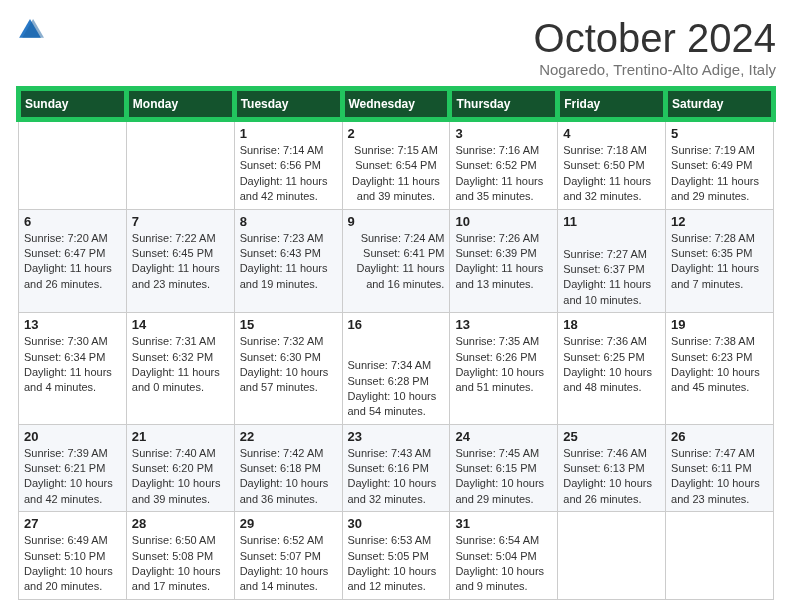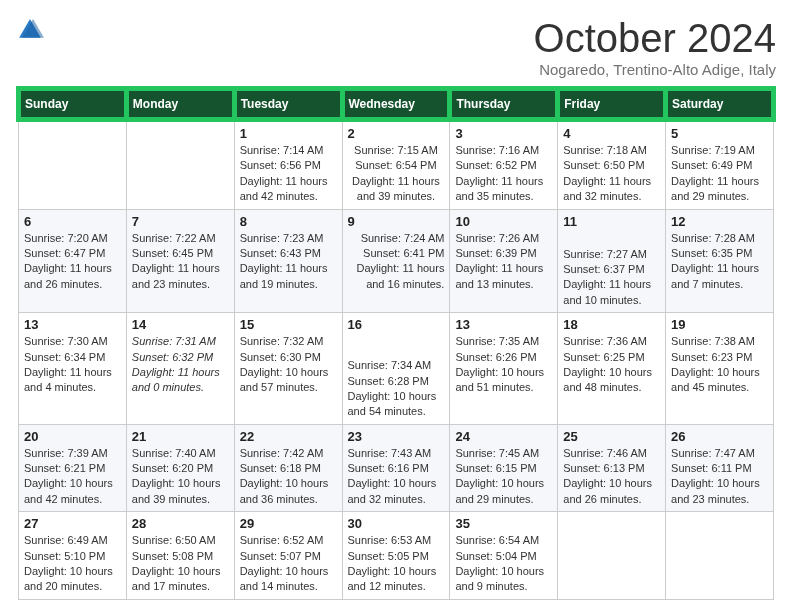--- a/index.html
+++ b/index.html
@@ -193,21 +193,21 @@
       </tr>
       <tr>
         <td>
           <span class="day-number">13</span>
           <div class="day-info" style="white-space: pre-line;">Sunrise: 7:30 AM
 Sunset: 6:34 PM
 Daylight: 11 hours and 4 minutes.</div>
         </td>
         <td>
           <span class="day-number">14</span>
-          <div class="day-info" style="white-space: pre-line; font-style: italic;">Sunrise: 7:31 AM
+          <div class="day-info" style="white-space: pre-line;">Sunrise: 7:31 AM
 Sunset: 6:32 PM
 Daylight: 11 hours and 0 minutes.</div>
         </td>
         <td>
           <span class="day-number">15</span>
           <div class="day-info" style="white-space: pre-line;">Sunrise: 7:32 AM
 Sunset: 6:30 PM
 Daylight: 10 hours and 57 minutes.</div>
         </td>
         <td>
@@ -298,21 +298,21 @@
 Sunset: 5:07 PM
 Daylight: 10 hours and 14 minutes.</div>
         </td>
         <td>
           <span class="day-number">30</span>
           <div class="day-info" style="white-space: pre-line;">Sunrise: 6:53 AM
 Sunset: 5:05 PM
 Daylight: 10 hours and 12 minutes.</div>
         </td>
         <td>
-          <span class="day-number">35</span>
+          <span class="day-number">31</span>
           <div class="day-info" style="white-space: pre-line;">Sunrise: 6:54 AM
 Sunset: 5:04 PM
 Daylight: 10 hours and 9 minutes.</div>
         </td>
         <td class="empty-cell"></td>
         <td class="empty-cell"></td>
       </tr>
     </tbody>
 </table>
 

